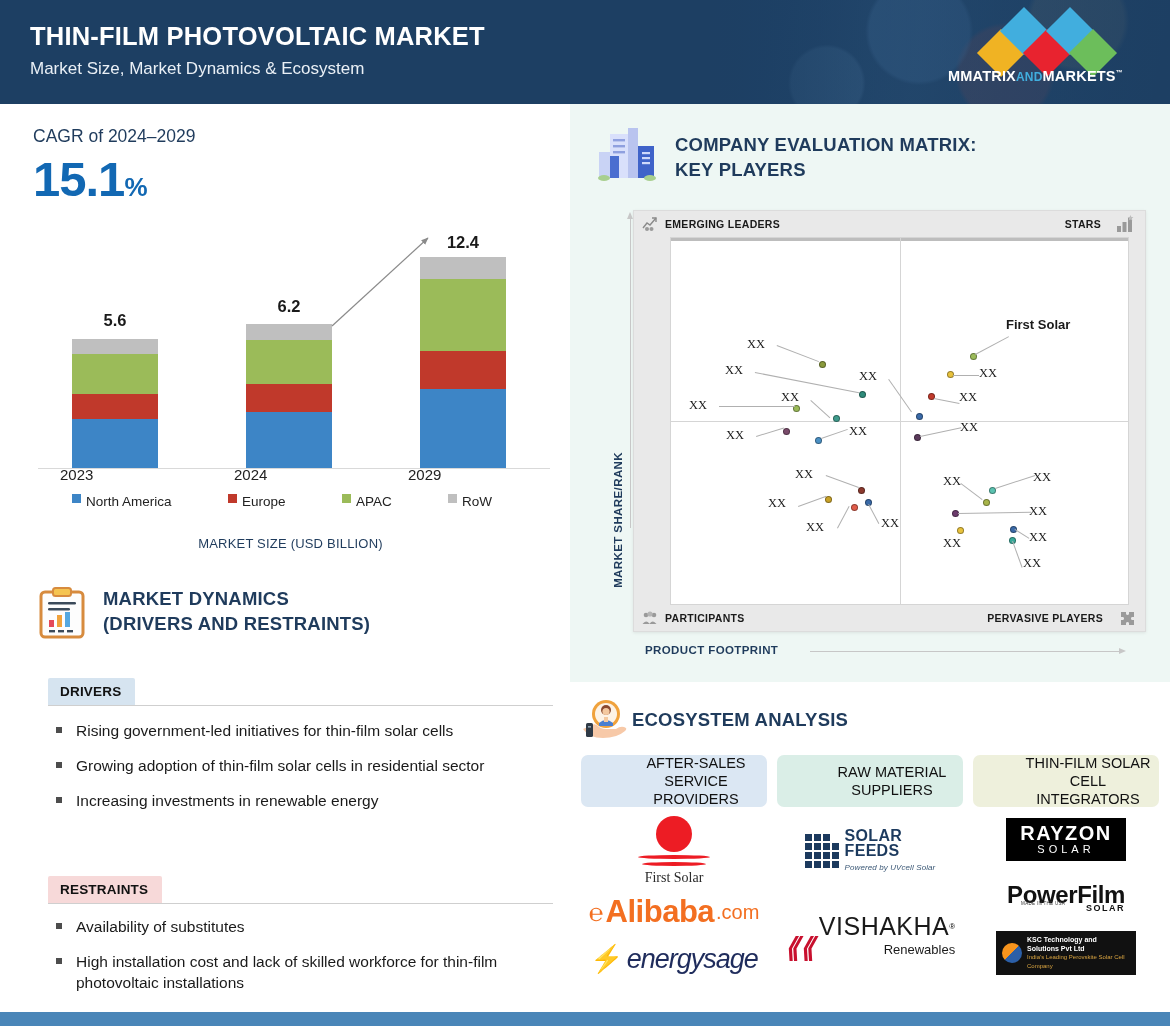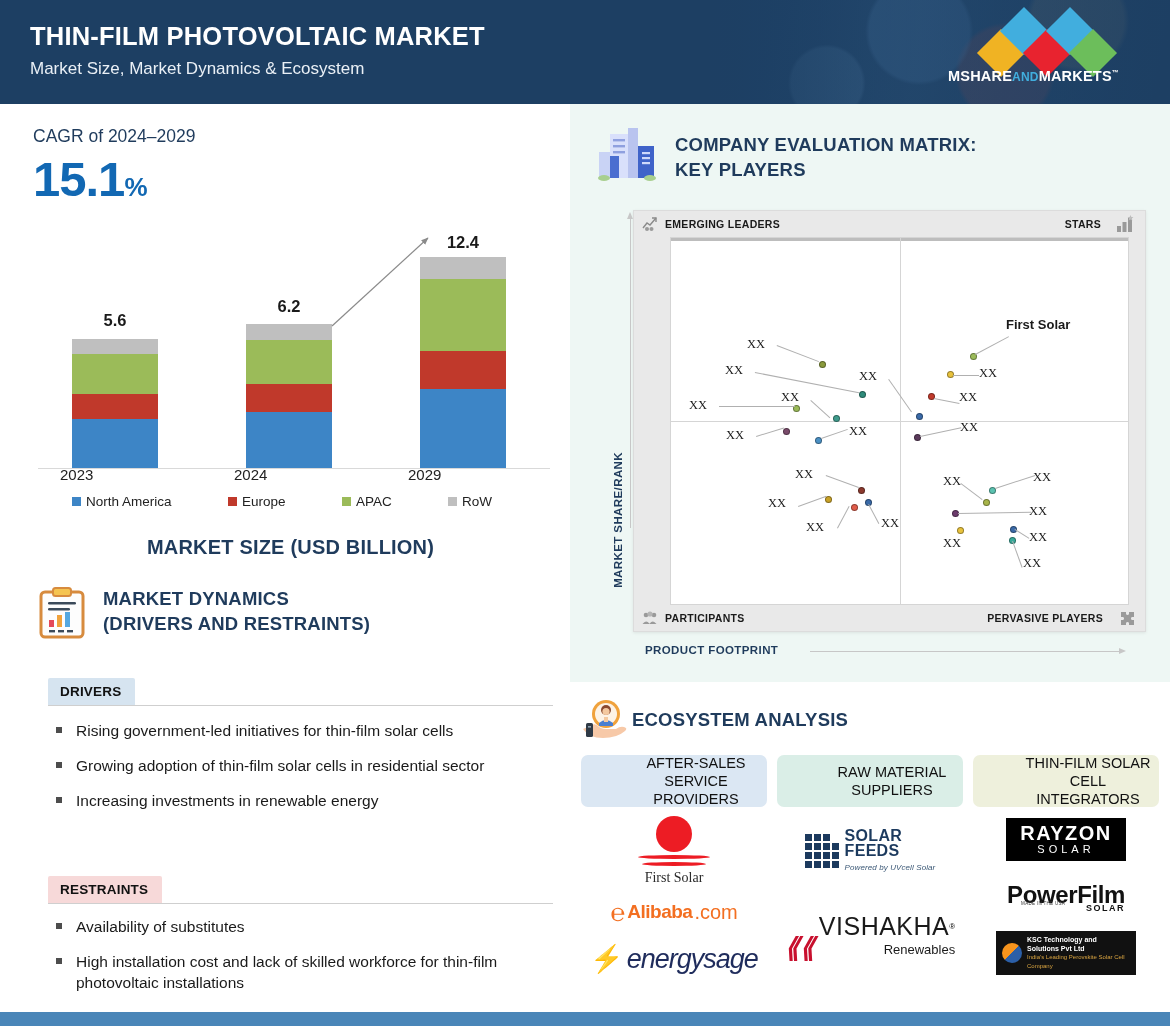--- a/index.html
+++ b/index.html
@@ -70,26 +70,26 @@
   .bar-total {
     position:absolute; width:120px; text-align:center; left:-17px;
     font-size:16.5px; font-weight:bold; color:#1a1a1a;
   }
   .growth-arrow { position:absolute; left:0; top:0; width:525px; height:255px; pointer-events:none; }
 
   .x-labels { position:absolute; left:28px; top:362px; width:525px; height:24px; }
   .x-lab { position:absolute; width:110px; text-align:left; font-size:15px; color:#222; }
 
   .legend { position:absolute; left:28px; top:390px; width:525px; height:22px; }
-  .leg-item { position:absolute; display:flex; align-items:center; gap:5px; font-size:13.5px; color:#222; }
+  .leg-item { position:absolute; display:flex; align-items:flex-start; gap:5px; font-size:13.5px; color:#222; }
   .leg-sw { width:9px; height:9px; display:inline-block; }
 
   .chart-title {
     position:absolute; left:28px; top:432px; width:525px; text-align:center;
-    font-size:20px; font-weight:bold; color:#1f3b5c; letter-spacing:.2px;
+    font-size:13px; font-weight:normal; color:#1f3b5c; letter-spacing:.2px;
   }
 
   
   .md-icon { position:absolute; left:38px; top:483px; width:48px; height:52px; }
   .md-head {
     position:absolute; left:103px; top:482px;
     font-size:18.5px; font-weight:bold; color:#1f3b5c; line-height:25px; letter-spacing:.2px;
   }
 
   .tag {
@@ -189,21 +189,21 @@
 
   
   .lg-firstsolar { text-align:center; }
   .fs-sun { width:36px; height:36px; border-radius:50%; background:#ed1c24; margin:0 auto 3px; }
   .fs-wave { width:72px; height:4px; background:#ed1c24; border-radius:50%; margin:0 auto 3px; }
   .fs-wave.w2 { width:64px; }
   .fs-name { font-size:14px; color:#2b2b2b; margin-top:4px; font-family:"Liberation Serif", serif; }
 
   .lg-alibaba { display:flex; align-items:center; gap:2px; }
   .ali-mark { font-size:25px; color:#f36f21; font-weight:bold; font-style:italic; }
-  .ali-txt { font-size:19px; font-weight:bold; color:#f36f21; letter-spacing:-.5px; }
+  .ali-txt { font-size:31px; font-weight:bold; color:#f36f21; letter-spacing:-.5px; }
   .ali-com { font-size:20px; color:#f36f21; font-weight:400; }
 
   .lg-energysage { display:flex; align-items:center; gap:3px; }
   .es-bolt { font-size:27px; color:#f7941d; }
   .es-txt { font-size:27px; color:#1f2c5c; letter-spacing:-1px;font-style:italic; }
 
   .lg-solarfeeds { display:flex; align-items:center; gap:6px; }
   .sf-grid { width:34px; height:34px; display:grid; grid-template-columns:repeat(4,1fr); grid-template-rows:repeat(4,1fr); gap:2px; }
   .sf-grid i { background:#1c3a5e; display:block; }
   .sf-words { line-height:15px; }
@@ -245,21 +245,21 @@
 
   <div class="logo">
     <div class="logo-diamonds">
       <span class="dm yellow"></span>
       <span class="dm ltblue1"></span>
       <span class="dm red"></span>
       <span class="dm ltblue2"></span>
       <span class="dm green"></span>
     </div>
     <div class="logo-text">
-      <span>M</span><span>SHARE</span><span class="and">AND</span><span>MARKETS</span><span class="logo-tm">™</span>
+      <span>M</span><span>MATRIX</span><span class="and">AND</span><span>MARKETS</span><span class="logo-tm">™</span>
     </div>
   </div>
 </div>
 
 <div class="left-col">
 
   <div class="cagr-label">CAGR of 2024–2029</div>
   <div class="cagr-value"><span>15.1</span><span class="pct">%</span></div>
 
   <div class="chart">

